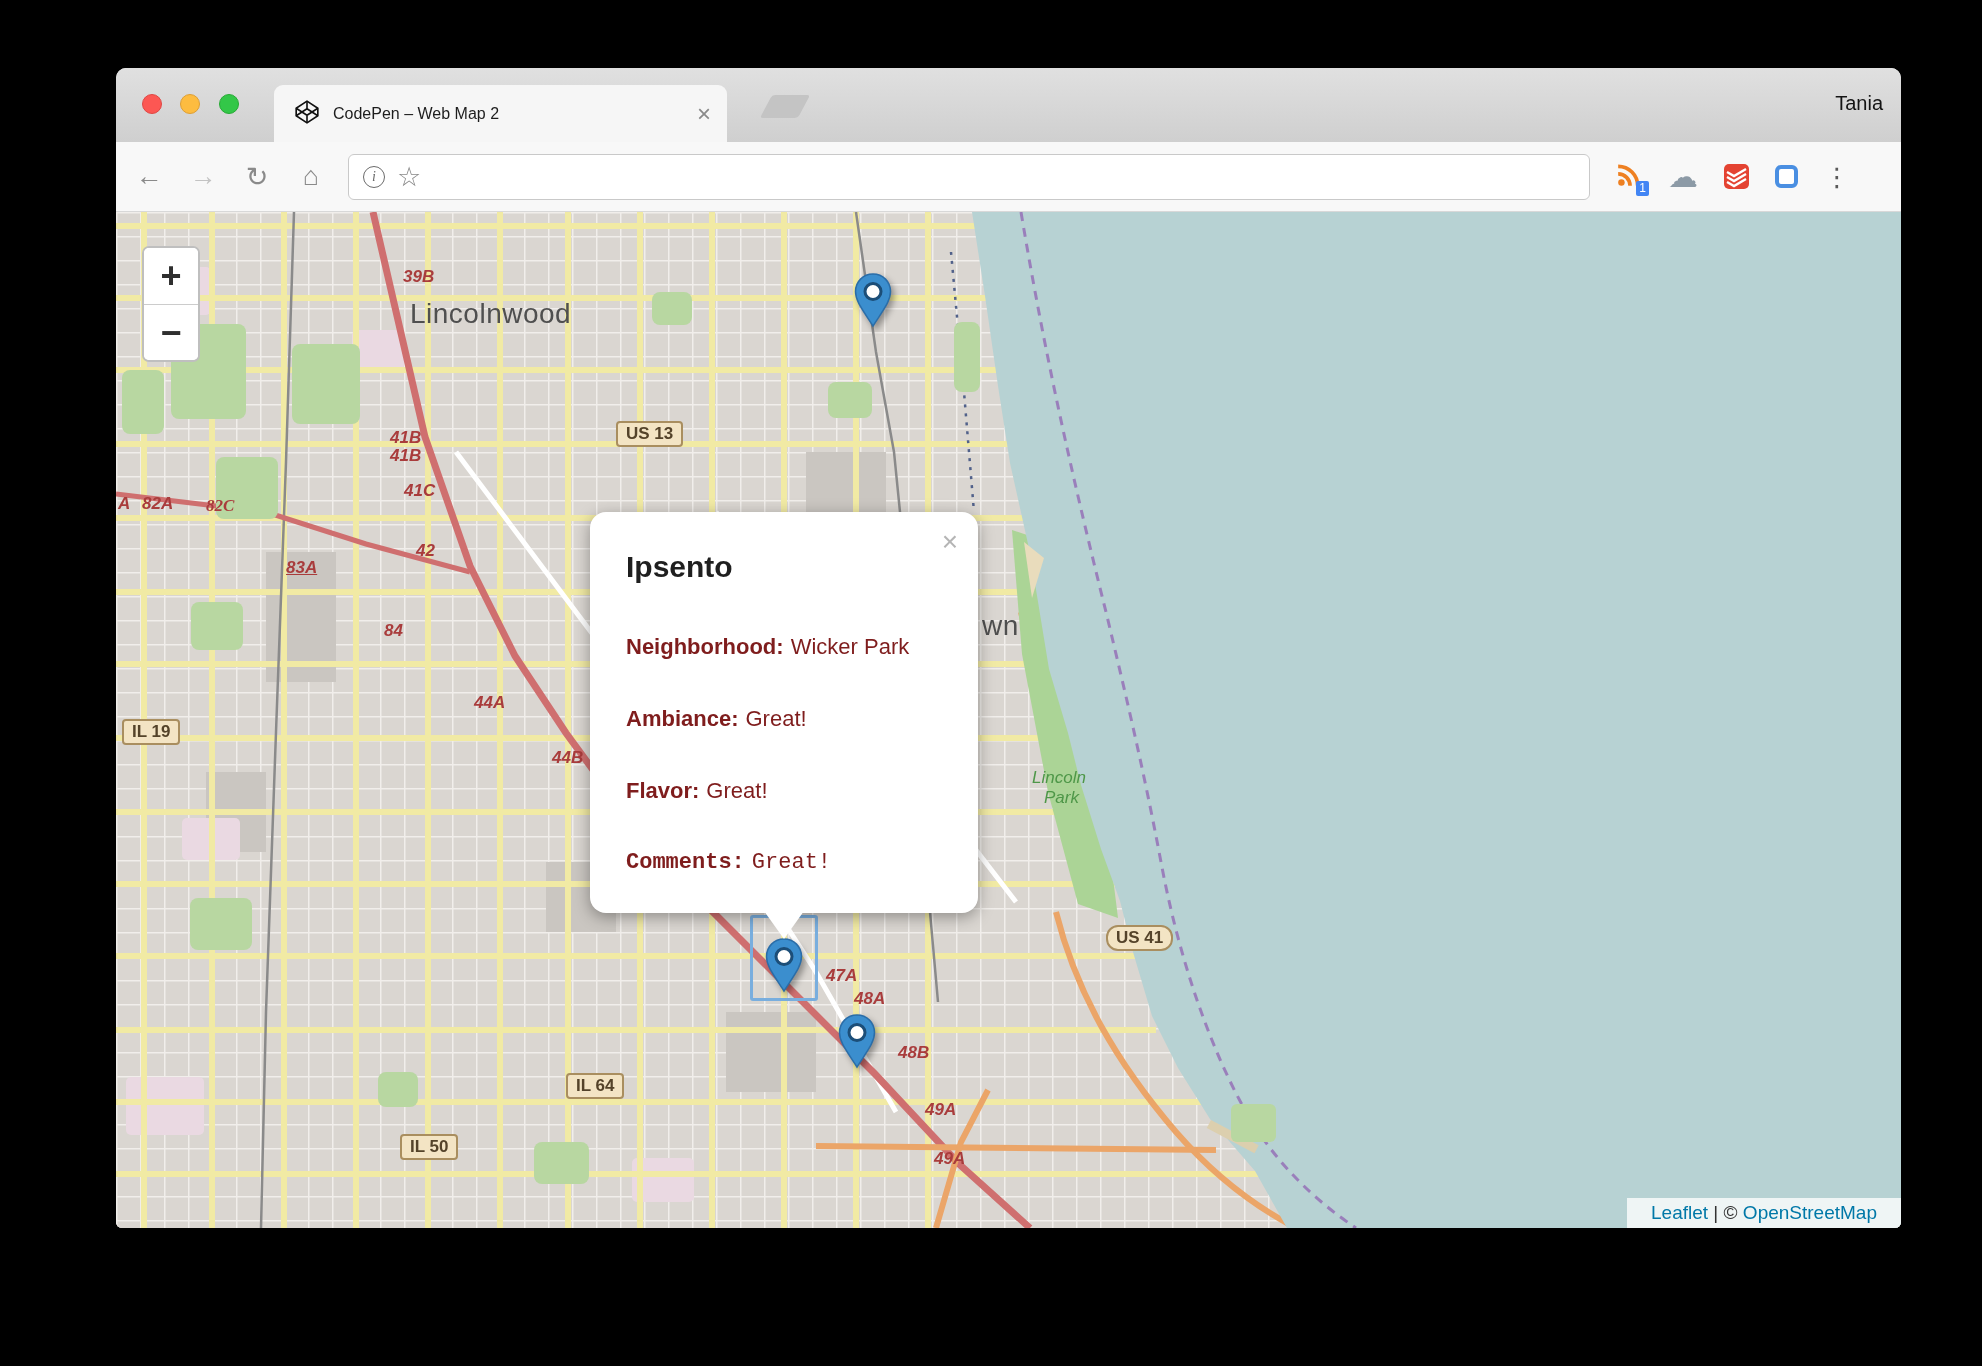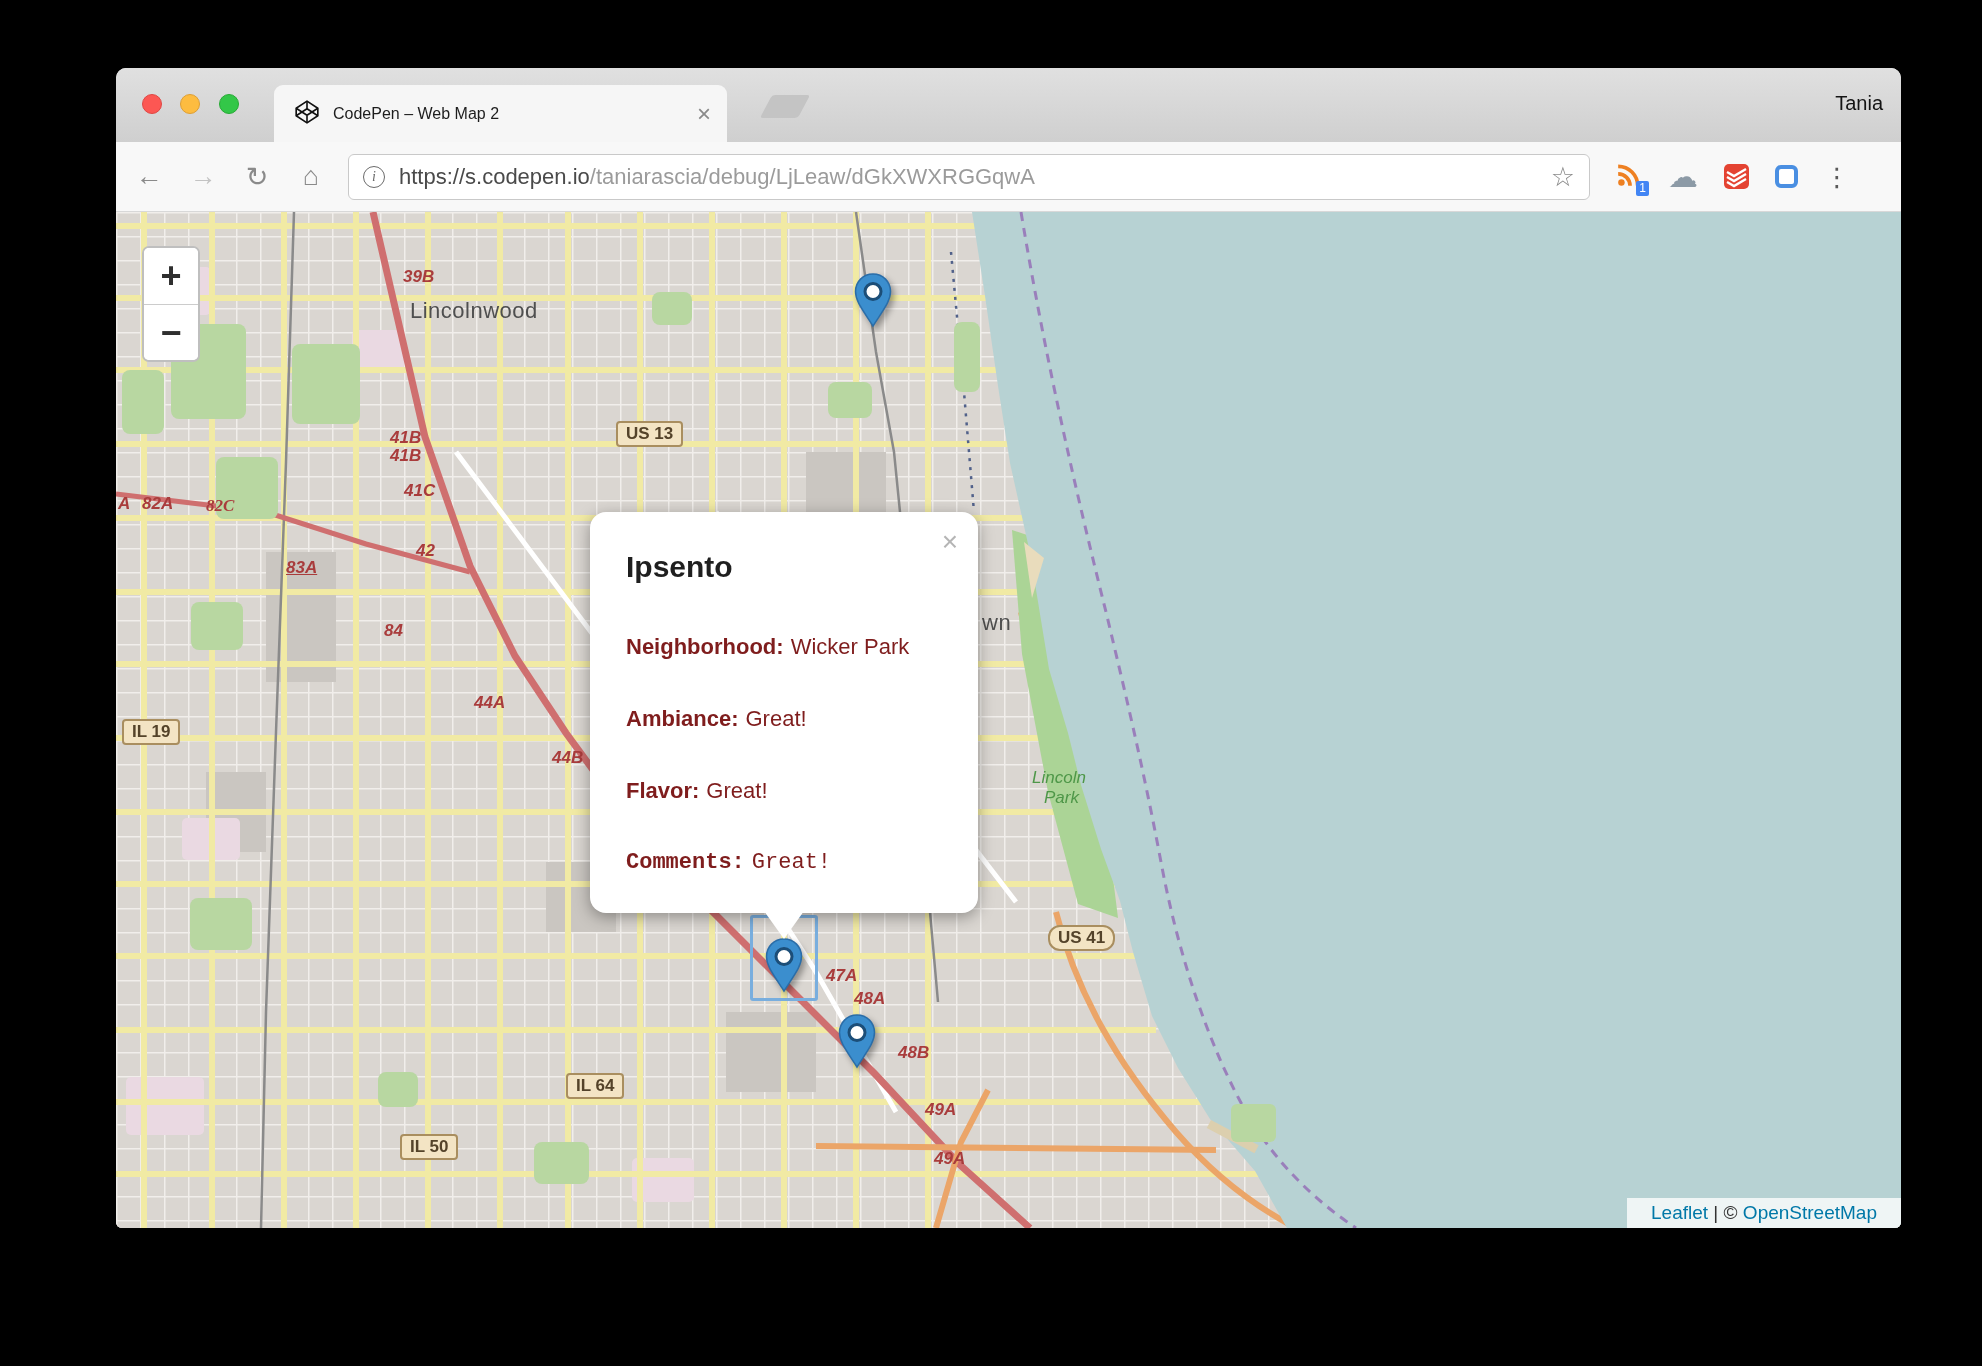--- a/index.html
+++ b/index.html
@@ -55,21 +55,21 @@
 
   
   .map { position:relative; width:1785px; height:1016px; overflow:hidden; background:#dad6d1; }
   .map svg.canvas { position:absolute; left:0; top:0; }
 
   .exit { position:absolute; font-size:17px; font-style:italic; font-weight:bold;
           color:#a93c3c; z-index:5; white-space:nowrap; }
   .shield { position:absolute; background:#f3e4c4; border:2px solid #a98e5f; border-radius:4px;
             padding:1px 8px; font-size:17px; font-weight:bold; color:#54432a; z-index:5;
             white-space:nowrap; }
-  .place { position:absolute; color:#4f4f4f; font-size:22px; letter-spacing:.5px; z-index:5; }
+  .place { position:absolute; color:#4f4f4f; font-size:28px; letter-spacing:.5px; z-index:5; }
   .park-label { position:absolute; color:#4e9748; font-size:17px; font-style:italic; z-index:5; }
 
   .pin { position:absolute; z-index:12; filter:drop-shadow(3px 4px 3px rgba(0,0,0,.35)); cursor:pointer; }
   .focus-ring { position:absolute; left:634px; top:703px; width:68px; height:86px;
                 border:3px solid #79aede; border-radius:3px; z-index:10; }
 
   .zoom { position:absolute; left:26px; top:34px; width:58px; background:#fff;
           border:2px solid rgba(0,0,0,.25); border-radius:7px; z-index:20; overflow:hidden; }
   .zoom-btn { height:56px; display:flex; align-items:center; justify-content:center;
               font-size:36px; font-weight:bold; color:#2f2f2f; cursor:pointer; background:#fff; }
@@ -120,21 +120,20 @@
   <div class="navbar">
     <div class="nav-icons">
       <span class="nav-glyph">←</span>
       <span class="nav-glyph disabled">→</span>
       <span class="nav-glyph">↻</span>
       <span class="nav-glyph">⌂</span>
     </div>
 
     <div class="omnibox">
       <span class="info-circ">i</span>
-      <span class="url"><span class="url-host">https://s.codepen.io</span><span class="url-path">/taniarascia/debug/LjLeaw/dGkXWXRGGqwA</span></span>
       <span class="star">☆</span>
     </div>
 
     <div class="exts">
       <span class="ext">
         <svg width="26" height="26" viewBox="0 0 24 24">
           <circle cx="5" cy="19" r="3" fill="#ee8022"></circle>
           <path d="M2 11 a11 11 0 0 1 11 11" stroke="#ee8022" stroke-width="3.4" fill="none"></path>
           <path d="M2 4 a18 18 0 0 1 18 18" stroke="#ee8022" stroke-width="3.4" fill="none"></path>
         </svg>
@@ -227,21 +226,21 @@
       <rect x="1115" y="892" width="45" height="38" rx="6" fill="#b8d7a1"></rect>
     </svg>
 
     <div class="place" style="left:294px; top:86px;">Lincolnwood</div>
     <div class="place" style="left:866px; top:398px;">wn</div>
     <div class="park-label" style="left:916px; top:556px;">Lincoln</div>
     <div class="park-label" style="left:928px; top:576px;">Park</div>
 
     <div class="shield" style="left:500px; top:209px;">US 13</div>
     <div class="shield" style="left:6px;   top:507px;">IL 19</div>
-    <div class="shield" style="left:932px; top:713px;border-radius:12px;">US 41</div>
+    <div class="shield" style="left:990px; top:713px;border-radius:12px;">US 41</div>
     <div class="shield" style="left:450px; top:861px;">IL 64</div>
     <div class="shield" style="left:284px; top:922px;">IL 50</div>
 
     <div class="exit" style="left:287px; top:55px;">39B</div>
     <div class="exit" style="left:274px; top:216px;">41B</div>
     <div class="exit" style="left:274px; top:234px;">41B</div>
     <div class="exit" style="left:288px; top:269px;">41C</div>
     <div class="exit" style="left:2px;   top:282px;">A</div>
     <div class="exit" style="left:26px;  top:282px;">82A</div>
     <div class="exit" style="left:90px;  top:284px;font-family:Liberation Serif, serif;">82C</div>

